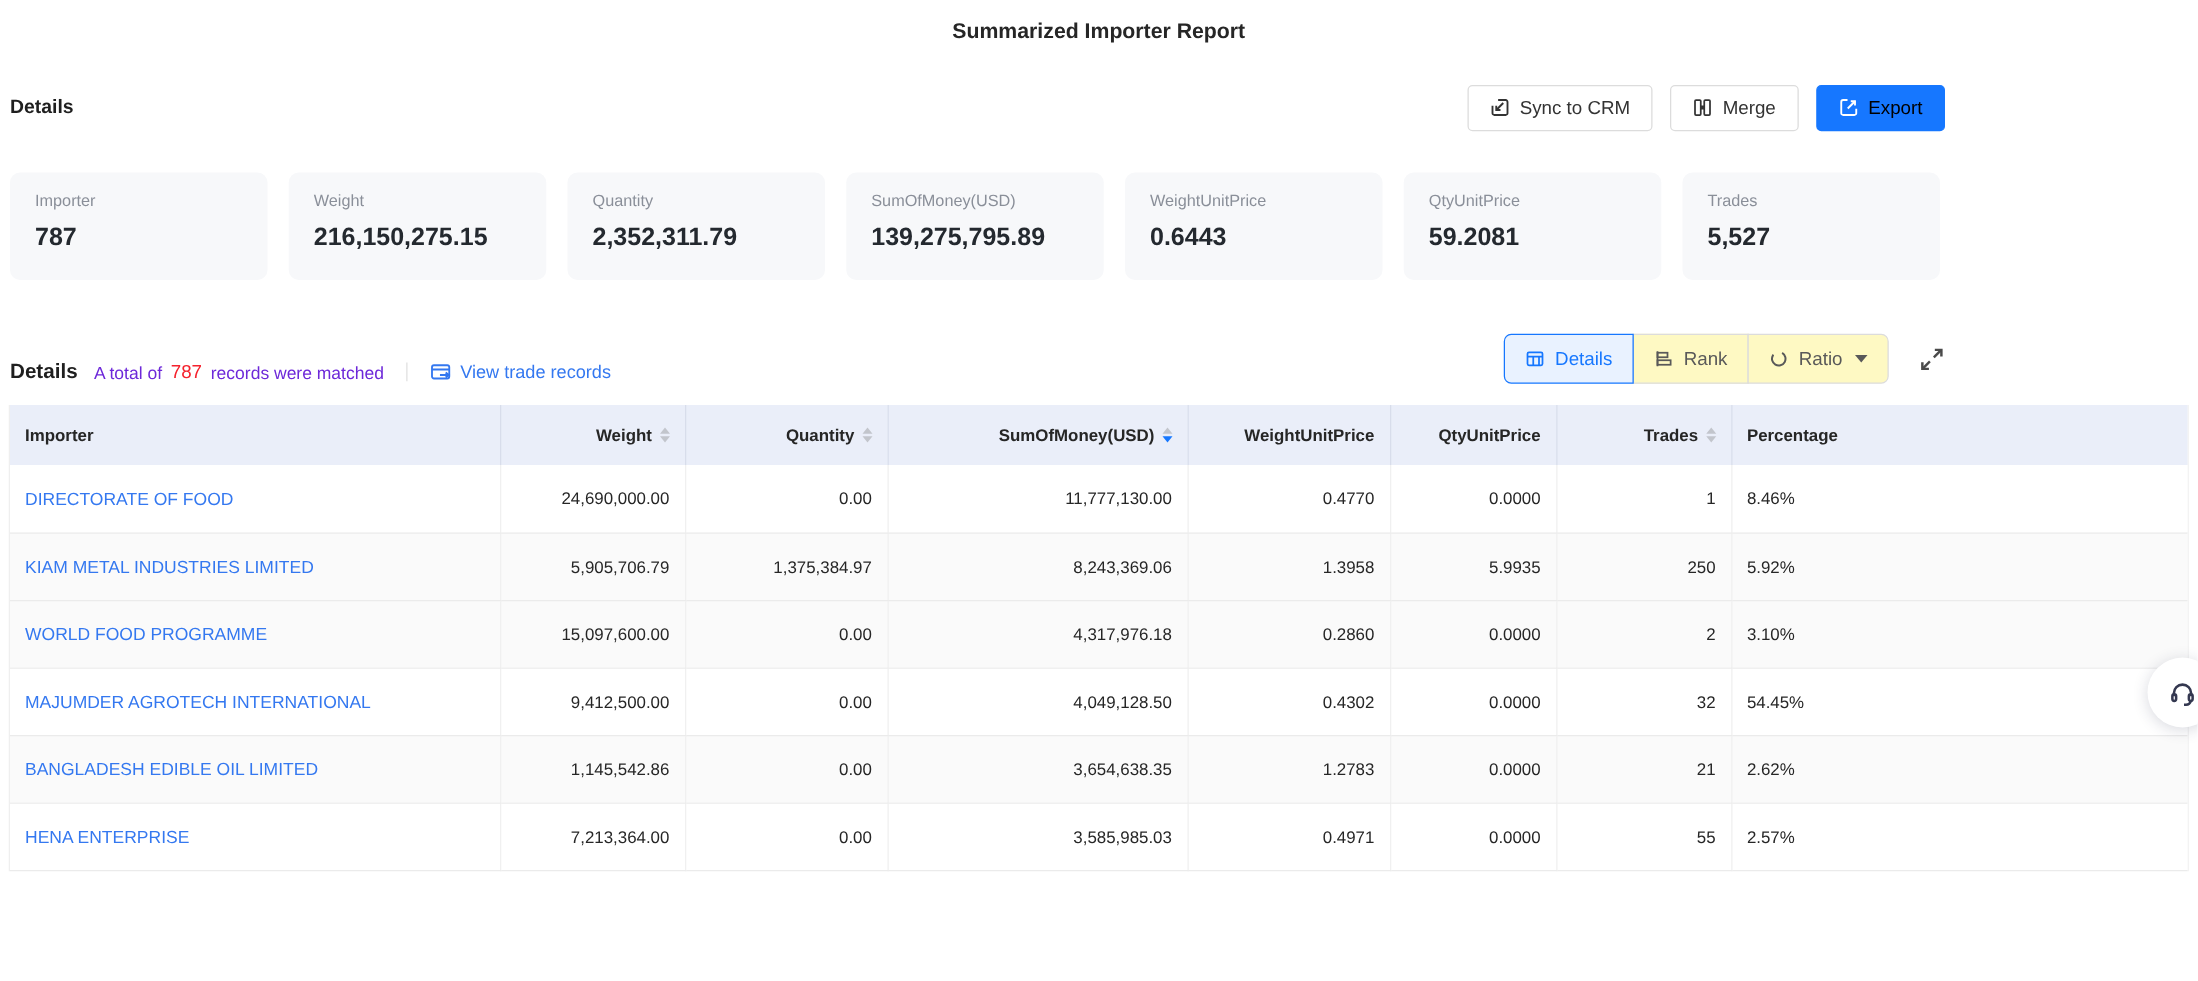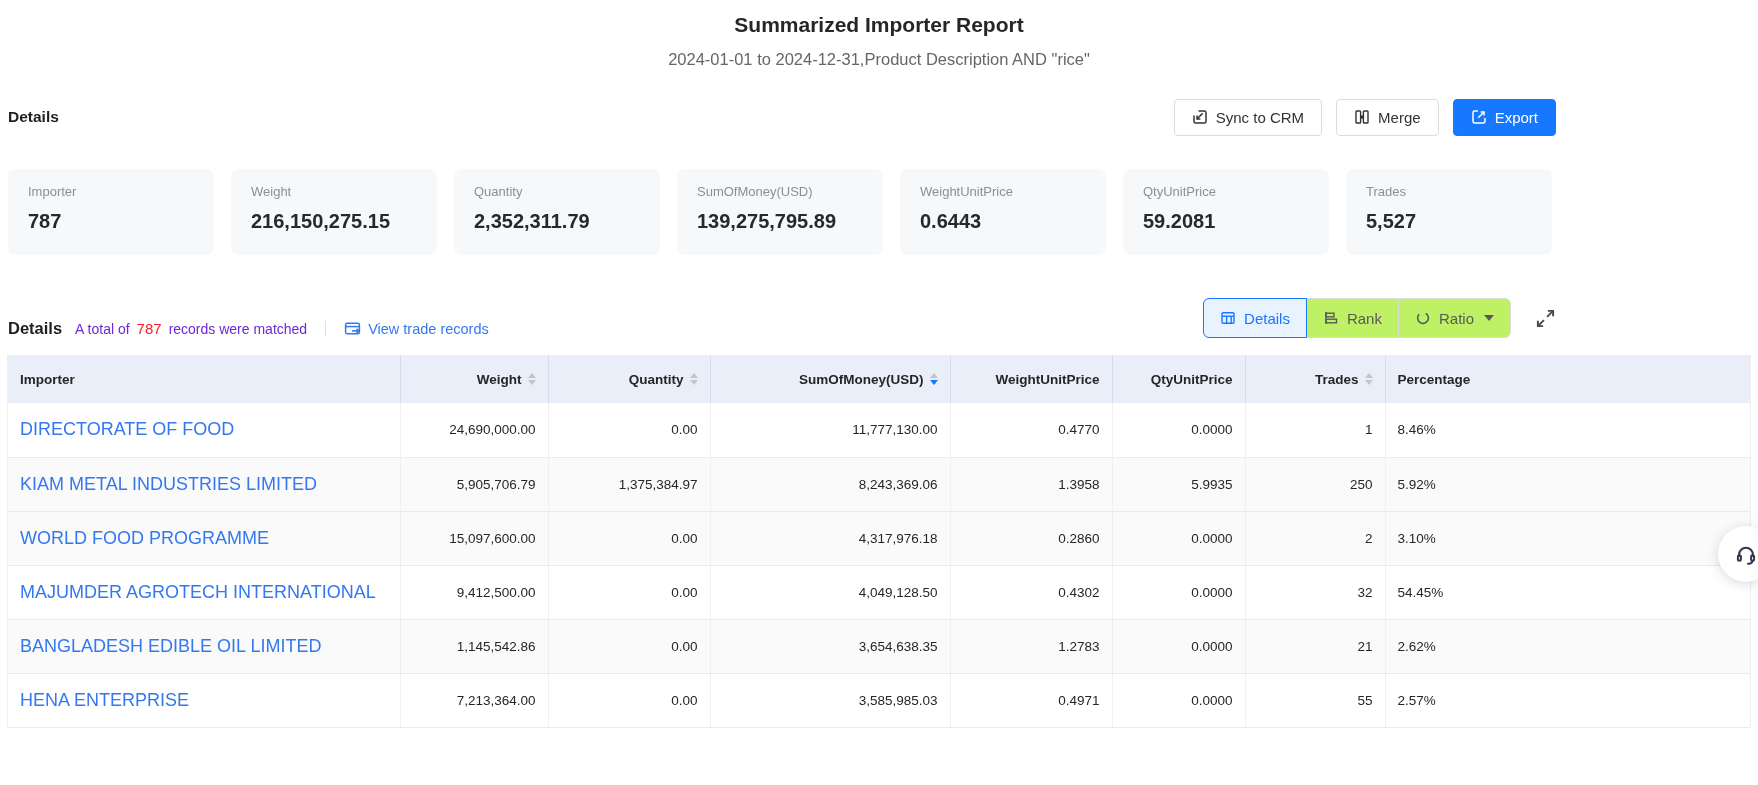--- a/index.html
+++ b/index.html
@@ -9,38 +9,38 @@
     --thead-bg:#EAEEF9;
     --zebra:#FAFAFA;
   }
   *{box-sizing:border-box;margin:0;padding:0;}
   html,body{width:1758px;height:785px;overflow:hidden;}
   body{
     font-family:"Liberation Sans","DejaVu Sans",sans-serif;
     background:#fff;color:#262626;position:relative;
   }
   .report-title{
-    margin-top:10px;text-align:center;font-size:21px;font-weight:600;color:#262626;line-height:30px;
+    margin-top:10px;text-align:center;font-size:17px;font-weight:600;color:#262626;line-height:30px;
   }
   .report-subtitle{
     margin-top:7px;text-align:center;font-size:16.5px;font-weight:500;color:#666;line-height:24px;
   }
   .content-w{margin-left:8px;width:1548px;}
   
   .overview-bar{
     margin-top:26px;height:40px;display:flex;align-items:center;
   }
   .section-title{font-size:15.5px;font-weight:700;color:#1f1f1f;}
   .topbar-buttons{margin-left:auto;display:flex;align-items:center;gap:14px;}
   .btn{
     height:37px;padding:0 17px;border:1px solid #DCDCDC;border-radius:4px;background:#fff;
     font-family:inherit;font-size:15px;color:#333;display:inline-flex;align-items:center;gap:8px;cursor:pointer;
   }
   .btn svg{flex:0 0 auto;}
-  .btn-primary{background:var(--accent);border-color:var(--accent);color:#ffffff;}
+  .btn-primary{background:var(--accent);border-color:var(--accent);color:#000000;}
   
   .cards{margin-top:32px;display:flex;gap:17px;}
   .card{
     flex:0 0 206px;height:86px;background:#F7F8FA;border-radius:8px;padding:15px 20px 0 20px;
   }
   .card-label{font-size:13px;color:#8A8F99;}
   .card-value{margin-top:11px;font-size:20px;font-weight:700;color:#24292F;}
   
   .details-bar{margin-top:43px;height:40px;display:flex;align-items:flex-end;}
   .details-left{display:flex;align-items:center;}
@@ -48,21 +48,21 @@
   .muted{font-size:14px;color:#6d28d9;}
   .count{font-size:15px;color:var(--count-red);margin:0 7px;}
   .vdiv{width:1px;height:15px;background:#DFDFDF;margin:0 18px;}
   .view-link{
     display:inline-flex;align-items:center;gap:7px;font-size:14.5px;color:var(--link);
     text-decoration:none;cursor:pointer;
   }
   .details-right{margin-left:auto;display:flex;align-items:center;}
   .seg{display:flex;}
   .seg-btn{
-    height:40px;padding:0 16px;background:#bef264;border:1px solid #DCDCDC;margin-left:-1px;
+    height:40px;padding:0 16px;background:#fef9c3;border:1px solid #DCDCDC;margin-left:-1px;
     font-family:inherit;font-size:15px;color:#595959;display:inline-flex;align-items:center;gap:8px;cursor:pointer;
   }
   .seg-btn:first-child{border-radius:6px 0 0 6px;margin-left:0;}
   .seg-btn:last-child{border-radius:0 6px 6px 0;}
   .seg-btn.active{background:#E9F2FF;border-color:var(--accent);color:var(--accent);position:relative;z-index:1;}
   .caret-down-sm{
     width:0;height:0;border-left:5px solid transparent;border-right:5px solid transparent;
     border-top:6px solid #595959;margin-left:2px;
   }
   .fs-btn{margin-left:24px;background:none;border:none;cursor:pointer;display:flex;align-items:center;}
@@ -82,35 +82,34 @@
   }
   tbody td:last-child{border-right:none;}
   tbody tr.zebra td{background:var(--zebra);}
   .al{text-align:left;} .ar{text-align:right;}
   .th-inner{display:inline-flex;align-items:center;gap:6px;}
   .sorter{display:inline-flex;flex-direction:column;gap:2px;}
   .sorter i{display:block;width:0;height:0;border-left:4.5px solid transparent;border-right:4.5px solid transparent;}
   .sorter .c-up{border-bottom:5px solid #C2C5CC;}
   .sorter .c-down{border-top:5px solid #C2C5CC;}
   .sorter .c-down.on{border-top-color:var(--accent);}
-  .importer-link{color:var(--link);font-size:18px;cursor:pointer;}
+  .importer-link{color:var(--link);font-size:14px;cursor:pointer;}
   
   .support-fab{
     position:absolute;top:526px;right:-16px;width:56px;height:56px;border-radius:50%;
     background:#fff;box-shadow:0 2px 12px rgba(40,45,80,.18);display:flex;align-items:center;
     justify-content:center;cursor:pointer;
   }
 </style>
 </head>
 <body>
 
 <div class="page">
 
   <div class="report-title">Summarized Importer Report</div>
-  <div class="report-subtitle">2024-01-01 to 2024-12-31,Product Description AND "rice"</div>
 
   <div class="overview-bar content-w">
     <span class="section-title">Details</span>
     <div class="topbar-buttons">
       <button class="btn">
         <svg width="16" height="16" viewBox="0 0 16 16" fill="none" stroke="#333" stroke-width="1.5">
           <path d="M6.5 2h6A1.5 1.5 0 0 1 14 3.5v9A1.5 1.5 0 0 1 12.5 14h-9A1.5 1.5 0 0 1 2 12.5v-6"></path>
           <path d="M10.6 4.4 5.2 9.8"></path>
           <path d="M5 6.6V10h3.4"></path>
         </svg>

